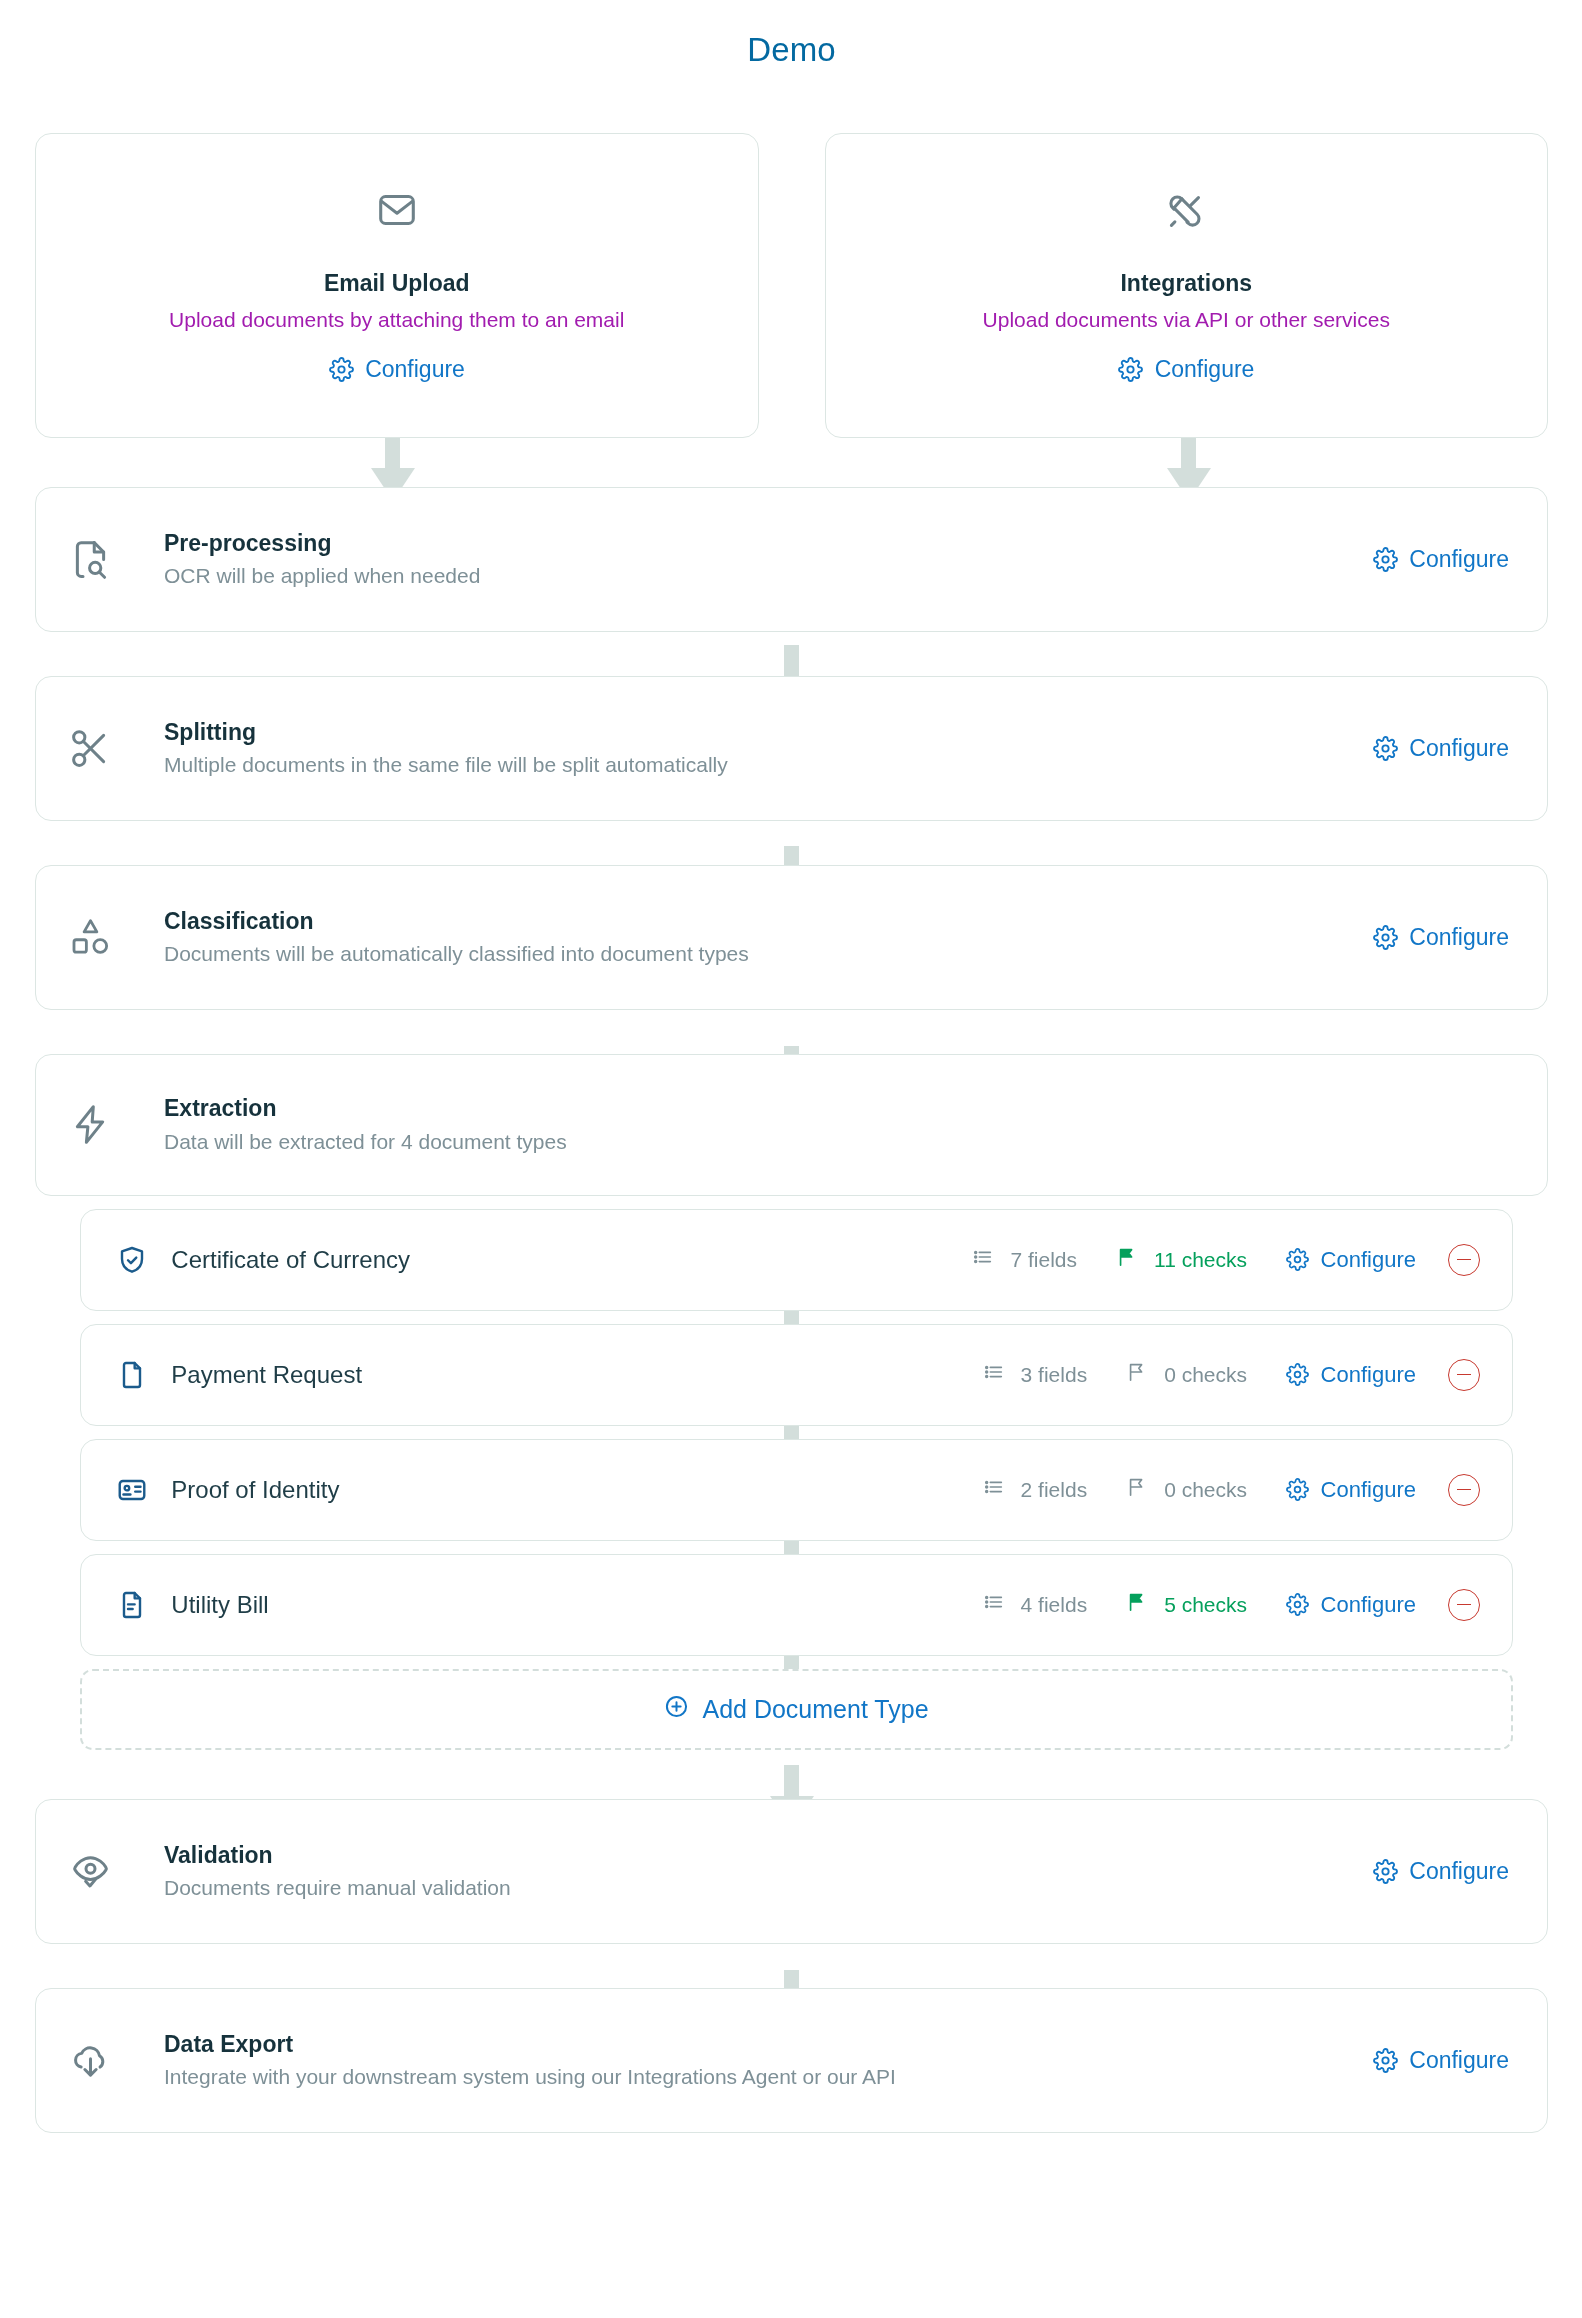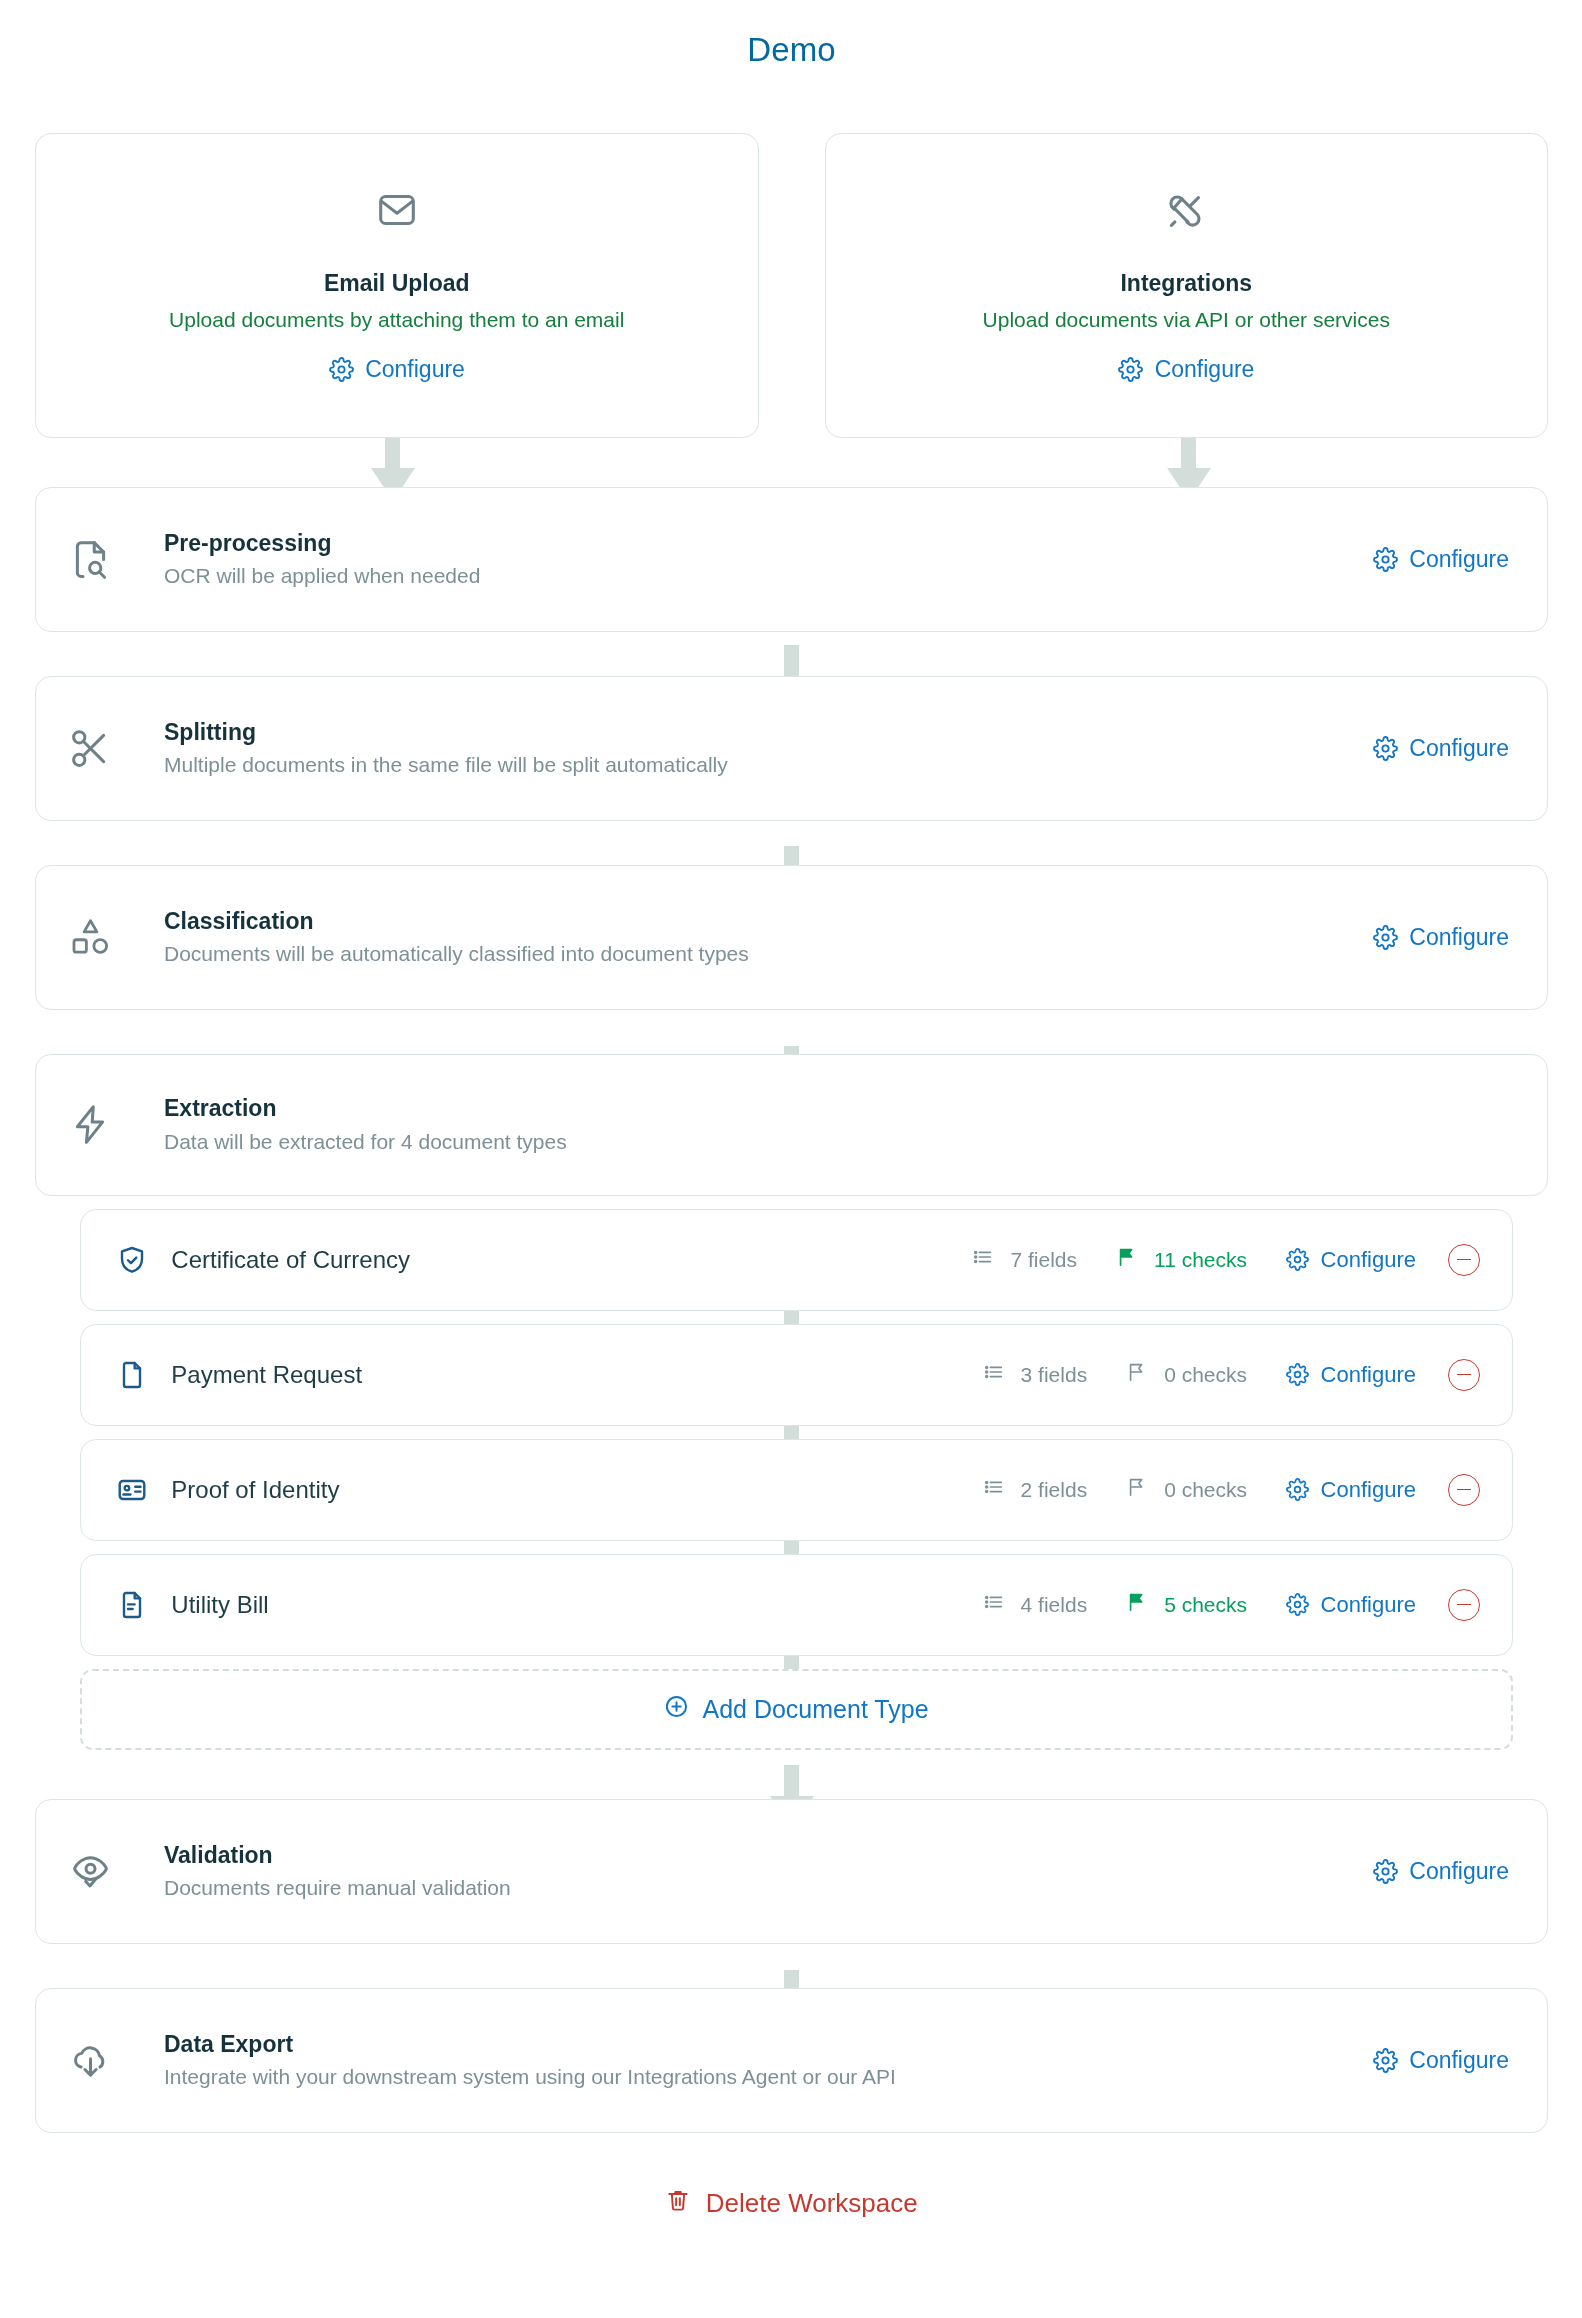--- a/index.html
+++ b/index.html
@@ -51,21 +51,21 @@
   }
   .source-icon { color: #6e8189; margin-bottom: 35px; }
   .source-title {
     font-size: 23px;
     font-weight: 700;
     color: #16323c;
     margin-bottom: 11.6px;
   }
   .source-sub {
     font-size: 21px;
-    color: #15803d;
+    color: #a21caf;
     margin-bottom: 24px;
   }
 
   
   .configure {
     display: inline-flex;
     align-items: center;
     gap: 11.6px;
     color: #1176c7;
     font-size: 23px;
@@ -614,28 +614,15 @@
       <span>
         <svg width="25" height="25" viewBox="0 0 24 24" fill="none" stroke="currentColor" stroke-width="1.8" stroke-linecap="round" stroke-linejoin="round">
           <circle cx="12" cy="12" r="3"></circle>
           <path d="M19.4 15a1.6 1.6 0 0 0 .33 1.77l.06.06a2 2 0 1 1-2.83 2.83l-.06-.06a1.6 1.6 0 0 0-1.77-.33 1.6 1.6 0 0 0-1 1.47V21a2 2 0 0 1-4 0v-.11a1.6 1.6 0 0 0-1.05-1.47 1.6 1.6 0 0 0-1.77.33l-.06.06a2 2 0 1 1-2.83-2.83l.06-.06a1.6 1.6 0 0 0 .33-1.77 1.6 1.6 0 0 0-1.47-1H3a2 2 0 0 1 0-4h.11A1.6 1.6 0 0 0 4.58 8.9a1.6 1.6 0 0 0-.33-1.77l-.06-.06a2 2 0 1 1 2.83-2.83l.06.06a1.6 1.6 0 0 0 1.77.33H9a1.6 1.6 0 0 0 1-1.47V3a2 2 0 0 1 4 0v.11a1.6 1.6 0 0 0 1 1.47 1.6 1.6 0 0 0 1.77-.33l.06-.06a2 2 0 1 1 2.83 2.83l-.06.06a1.6 1.6 0 0 0-.33 1.77V9a1.6 1.6 0 0 0 1.47 1H21a2 2 0 0 1 0 4h-.11a1.6 1.6 0 0 0-1.47 1z"></path>
         </svg>
       </span>
       <span>Configure</span>
     </div>
   </div>
 
-  <div class="delete-row">
-    <div class="delete-btn">
-      <span>
-        <svg width="26" height="26" viewBox="0 0 24 24" fill="none" stroke="currentColor" stroke-width="1.8" stroke-linecap="round" stroke-linejoin="round">
-          <path d="M4 6.5h16"></path>
-          <path d="M9.5 6.5V4.6h5v1.9"></path>
-          <path d="M6.3 6.5l1 13a1.5 1.5 0 0 0 1.5 1.4h6.4a1.5 1.5 0 0 0 1.5-1.4l1-13"></path>
-          <path d="M10.3 10.3v6.6M13.7 10.3v6.6"></path>
-        </svg>
-      </span>
-      <span>Delete Workspace</span>
-    </div>
-  </div>
 
 </div>
 
 
 </body></html>

